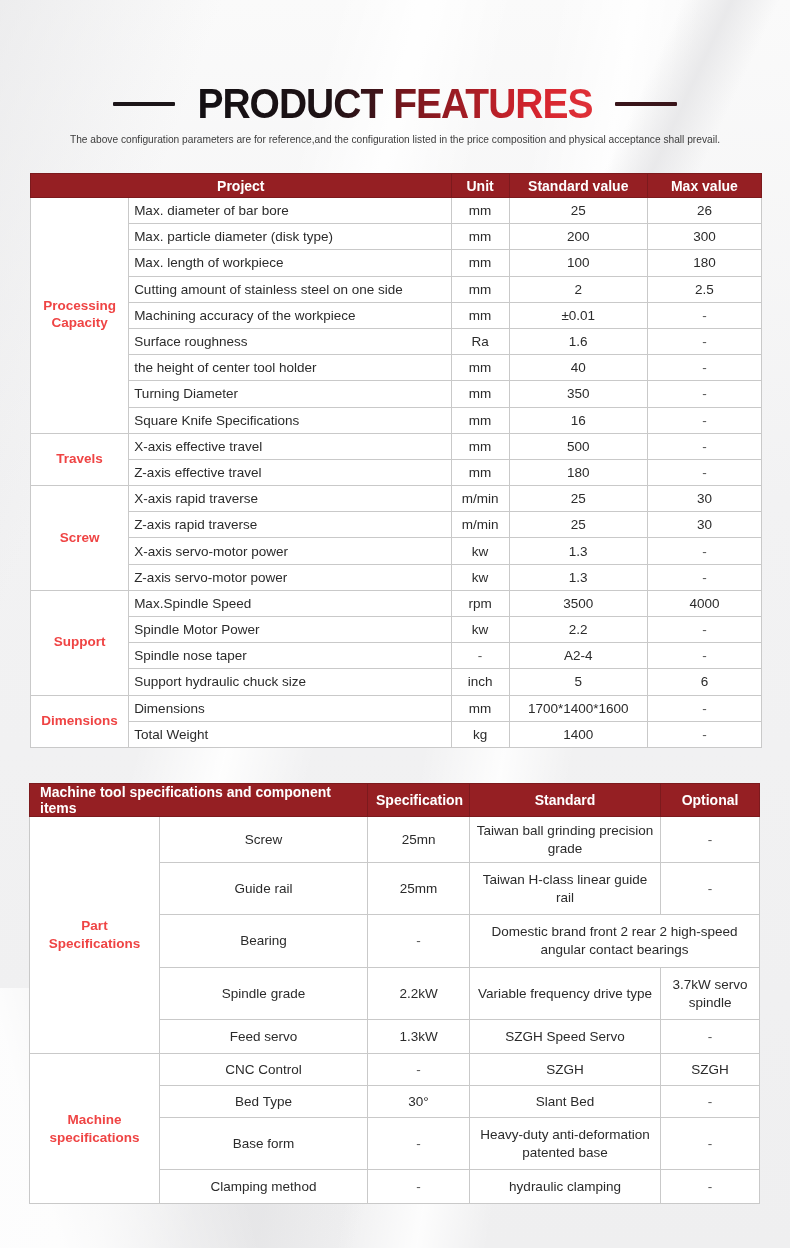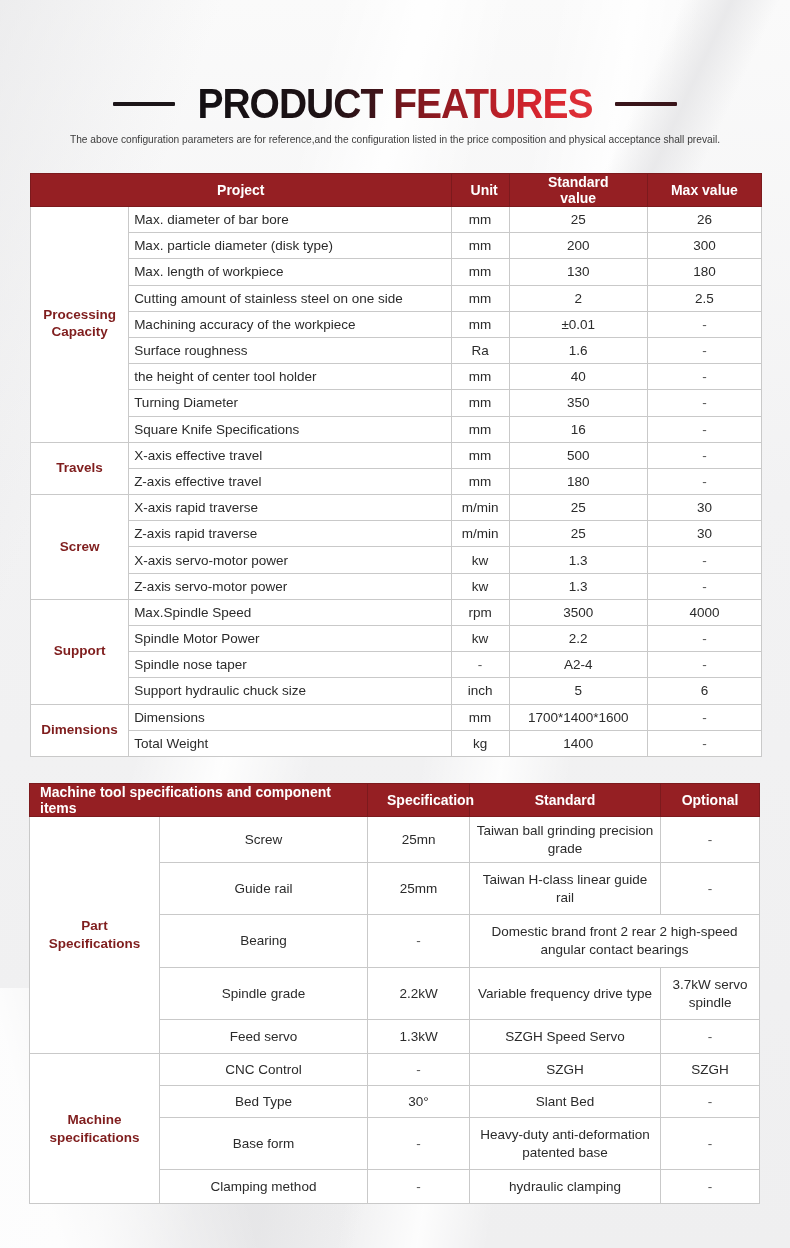--- a/index.html
+++ b/index.html
@@ -32,23 +32,23 @@
     -webkit-background-clip:text;background-clip:text;color:transparent;}
   .page-title .t2{margin-left:10px;
     background:linear-gradient(90deg,#6b161c 0%,#a91d25 40%,#d6242e 72%,#df3138 100%);
     -webkit-background-clip:text;background-clip:text;color:transparent;}
   .subtitle{position:absolute;top:134px;left:0;right:0;text-align:center;
     font-size:10.2px;color:#3c3c3c;letter-spacing:0;}
 
   
   table{border-collapse:collapse;table-layout:fixed;background:#fff;border:1px solid #ababab;}
   th{background:#951f23;color:#ffffff;font-weight:bold;font-size:14px;
-     border:1px solid #7c1a1d;padding:0 19px;}
+     border:1px solid #7c1a1d;padding:0 8px;}
   td{border:1px solid #c9c9c9;font-size:13.5px;color:#2b2b2b;padding:0 4px;overflow:hidden;}
-  td.group-label{font-weight:bold;color:#7f1d1d;text-align:center;line-height:1.25;}
+  td.group-label{font-weight:bold;color:#ef4444;text-align:center;line-height:1.25;}
   tr.group-start td{border-top:1px solid #a9a9a9;}
 
   
   .spec-table-wrap{position:absolute;top:173px;left:30px;}
   #spec-table{width:732px;}
   #spec-table thead tr{height:24px;}
   #spec-table tbody tr{height:26.2px;}
   #spec-table td.c-item{text-align:left;padding-left:5px;margin-top:32px;}
   #spec-table td.c-center{text-align:center;}
 
@@ -101,21 +101,21 @@
         </tr>
         <tr>
           <td class="c-item">Max. particle diameter (disk type)</td>
           <td class="c-center">mm</td>
           <td class="c-center">200</td>
           <td class="c-center">300</td>
         </tr>
         <tr>
           <td class="c-item">Max. length of workpiece</td>
           <td class="c-center">mm</td>
-          <td class="c-center">130</td>
+          <td class="c-center">100</td>
           <td class="c-center">180</td>
         </tr>
         <tr>
           <td class="c-item">Cutting amount of stainless steel on one side</td>
           <td class="c-center">mm</td>
           <td class="c-center">2</td>
           <td class="c-center">2.5</td>
         </tr>
         <tr>
           <td class="c-item">Machining accuracy of the workpiece</td>

